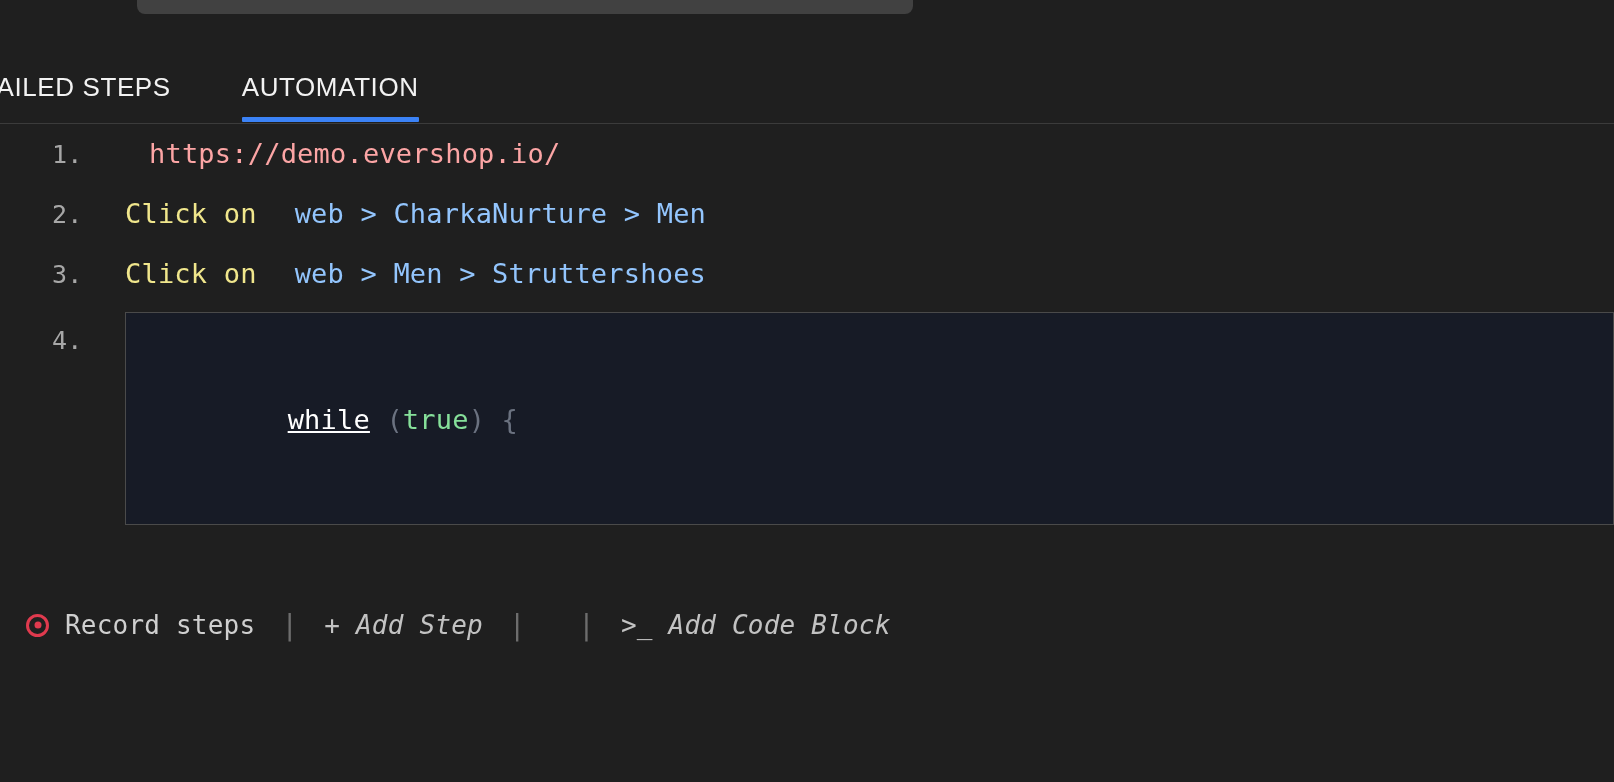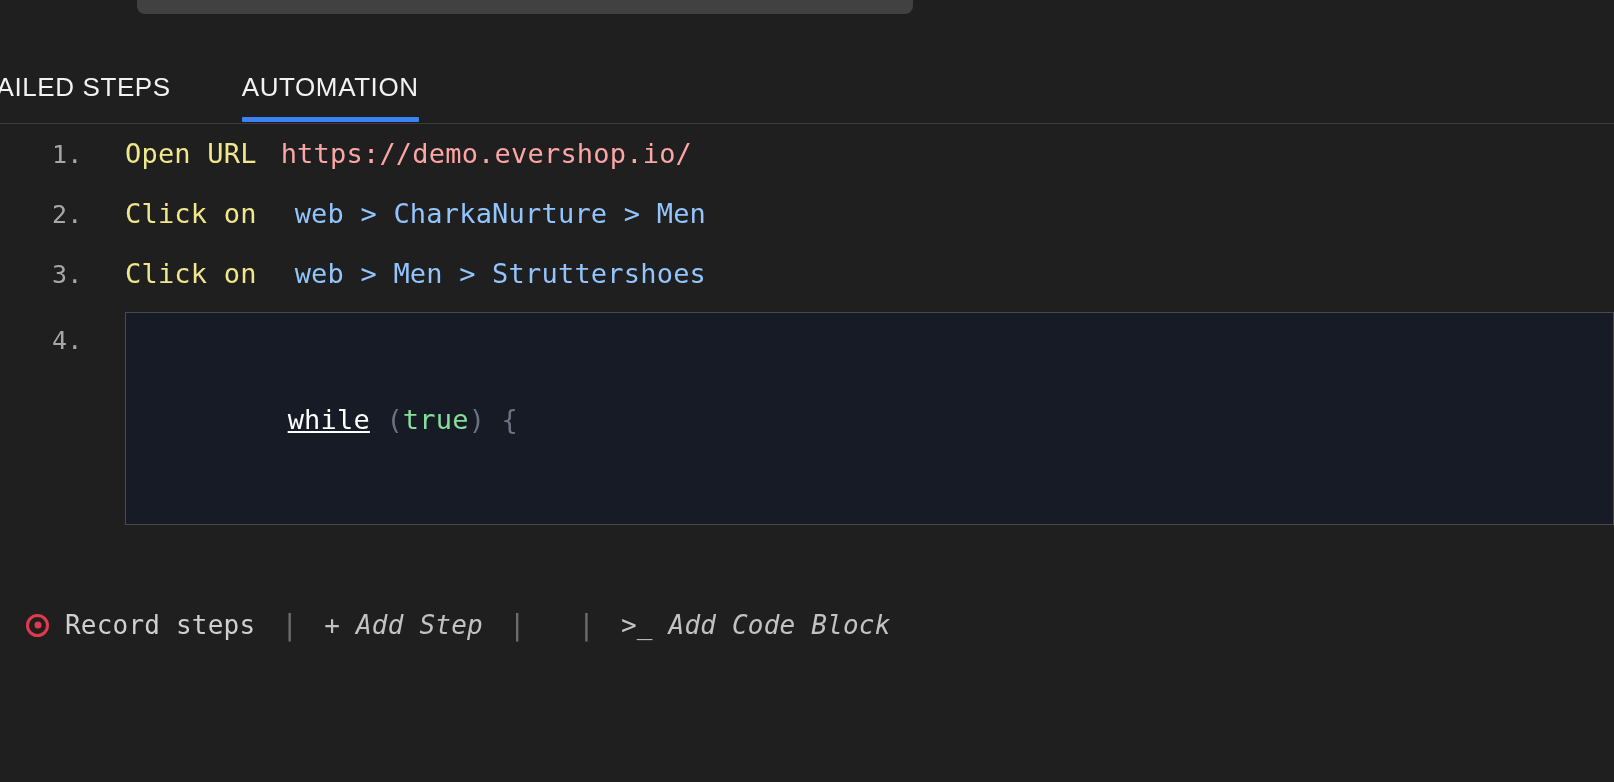--- a/index.html
+++ b/index.html
@@ -199,21 +199,20 @@
   </div>
   <div class="tab tab-automation active">
     <span>AUTOMATION</span>
   </div>
 </div>
 
 <div class="steps">
 
   <div class="step-row">
     <span class="step-num">1.</span>
-    <span class="kw">Open URL</span>
     <span class="url">https://demo.evershop.io/</span>
   </div>
 
   <div class="step-row">
     <span class="step-num">2.</span>
     <span class="kw">Click on</span>
     <span class="locator">web &gt; CharkaNurture &gt; Men</span>
   </div>
 
   <div class="step-row">

